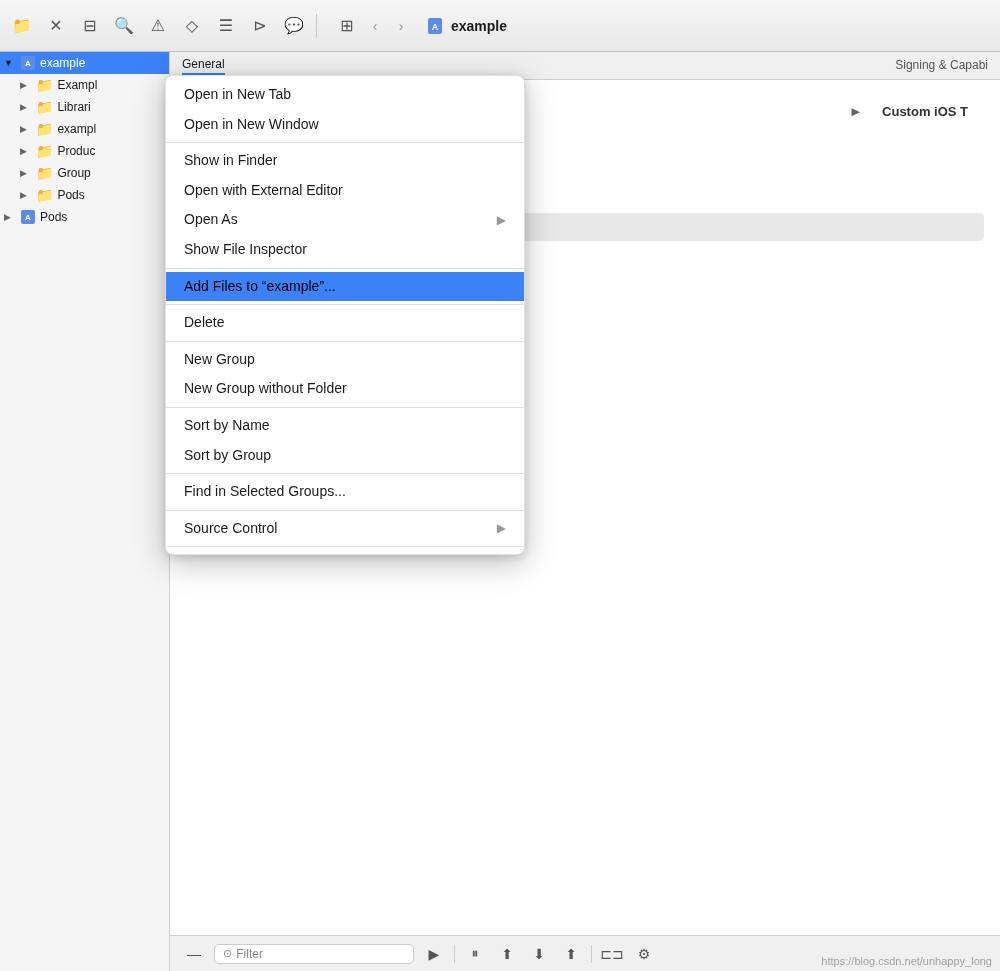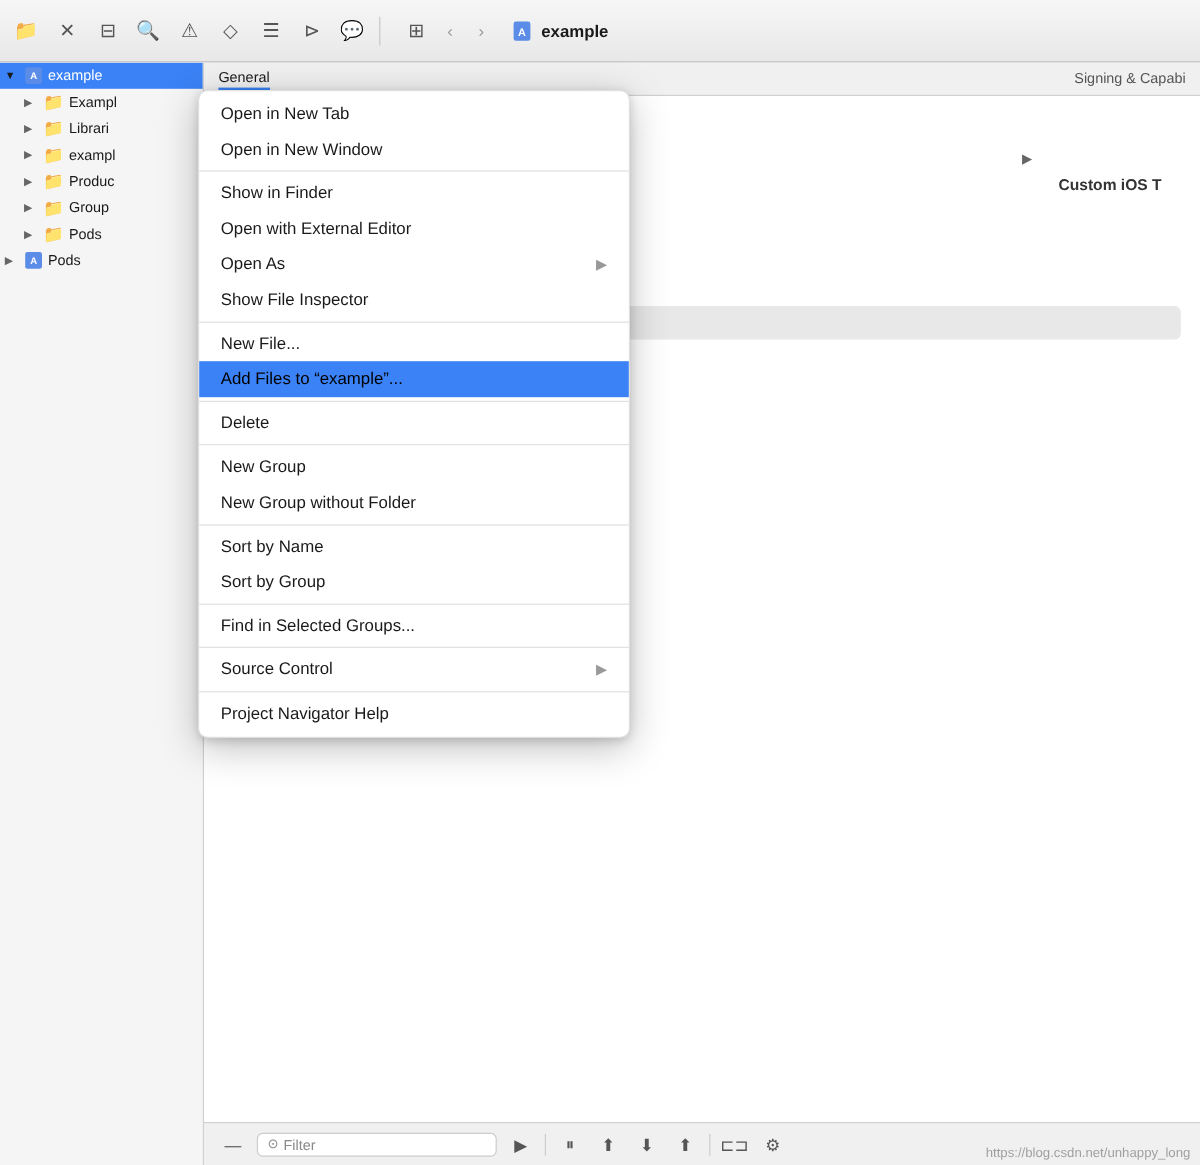--- a/index.html
+++ b/index.html
@@ -219,21 +219,20 @@
       font-size: 12px;
       color: #999;
     }
 
     
     .custom-label {
       font-size: 13px;
       font-weight: 600;
       color: #333;
       padding: 8px 16px;
-      margin-top: 42px;
     }
 
     
     .bottom-bar {
       height: 36px;
       background: #f0f0f0;
       border-top: 1px solid #d0d0d0;
       display: flex;
       align-items: center;
       padding: 0 12px;
@@ -465,23 +464,20 @@
       <span>Open with External Editor</span>
     </div>
     <div class="menu-item">
       <span>Open As</span>
       <span class="menu-arrow">▶</span>
     </div>
     <div class="menu-item">
       <span>Show File Inspector</span>
     </div>
     <div class="menu-separator"></div>
-    <div class="menu-item">
-      <span>New File...</span>
-    </div>
     <div class="menu-item highlighted">
       <span>Add Files to “example”...</span>
     </div>
     <div class="menu-separator"></div>
     <div class="menu-item">
       <span>Delete</span>
     </div>
     <div class="menu-separator"></div>
     <div class="menu-item">
       <span>New Group</span>
@@ -499,19 +495,16 @@
     <div class="menu-separator"></div>
     <div class="menu-item">
       <span>Find in Selected Groups...</span>
     </div>
     <div class="menu-separator"></div>
     <div class="menu-item">
       <span>Source Control</span>
       <span class="menu-arrow">▶</span>
     </div>
     <div class="menu-separator"></div>
-    <div class="menu-item">
-      <span>Project Navigator Help</span>
-    </div>
   </div>
 
   <div class="watermark">https://blog.csdn.net/unhappy_long</div>
 </div>
 
 </body></html>

